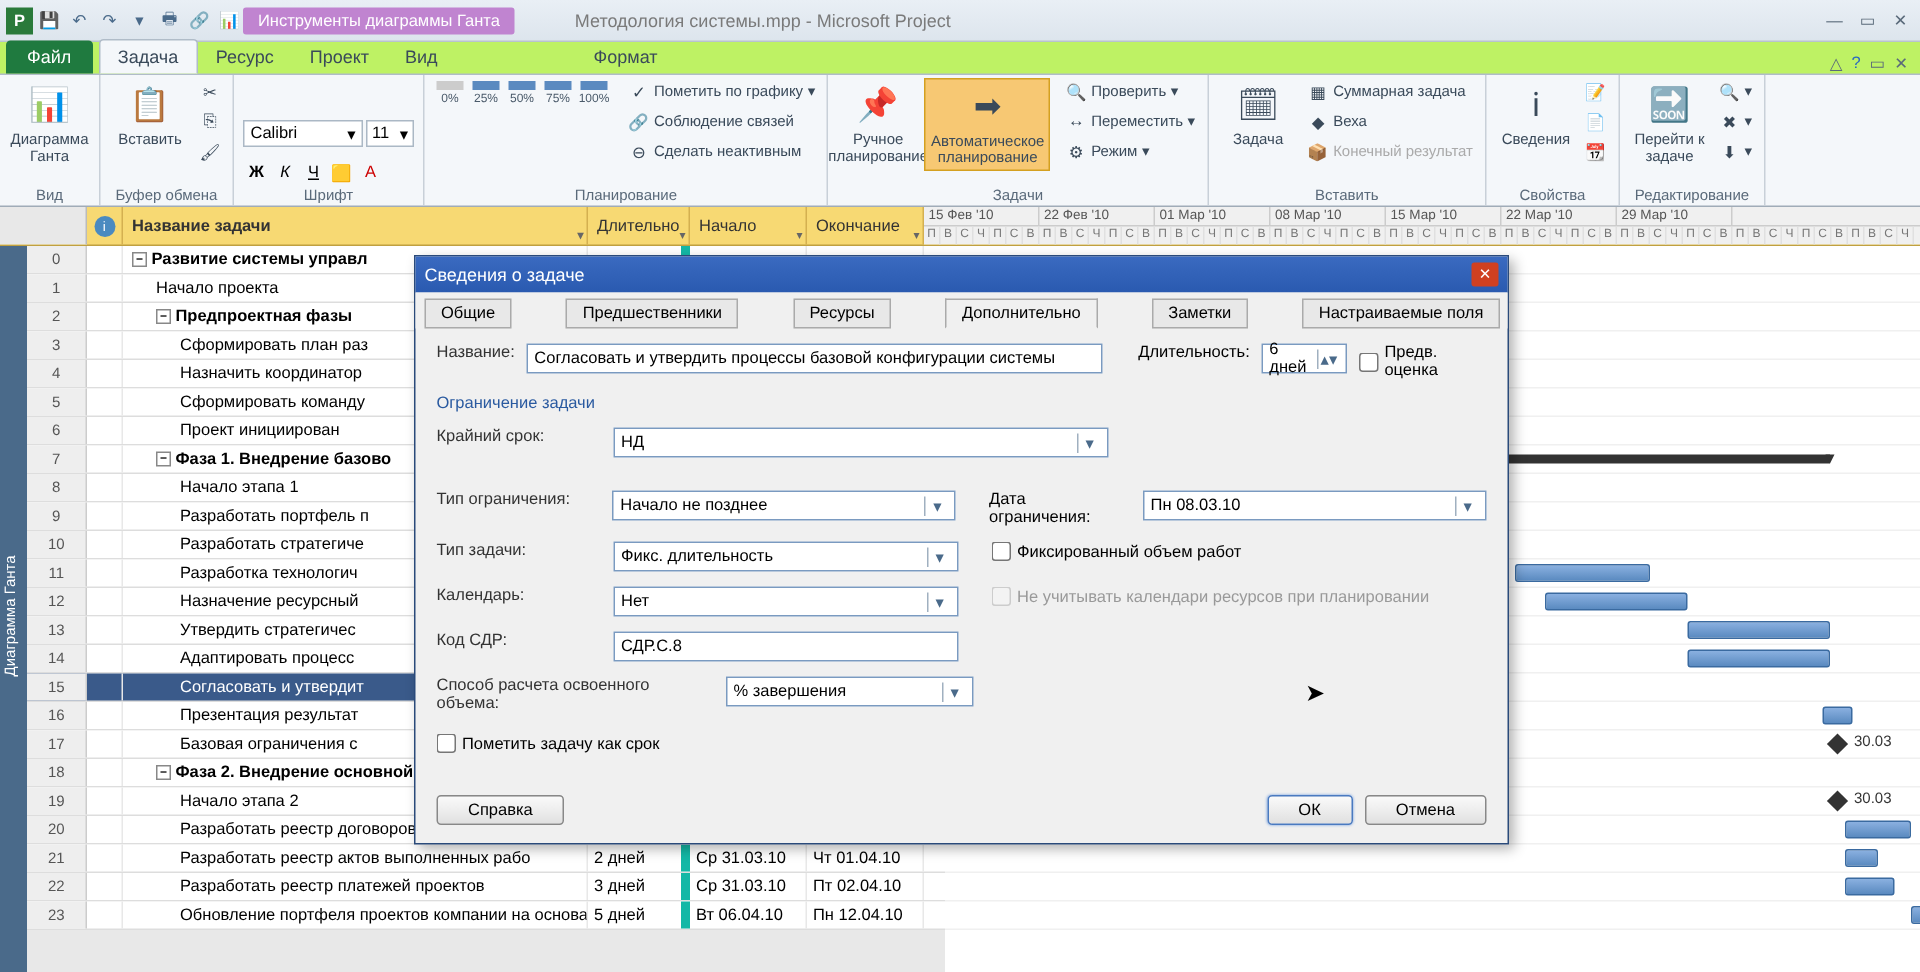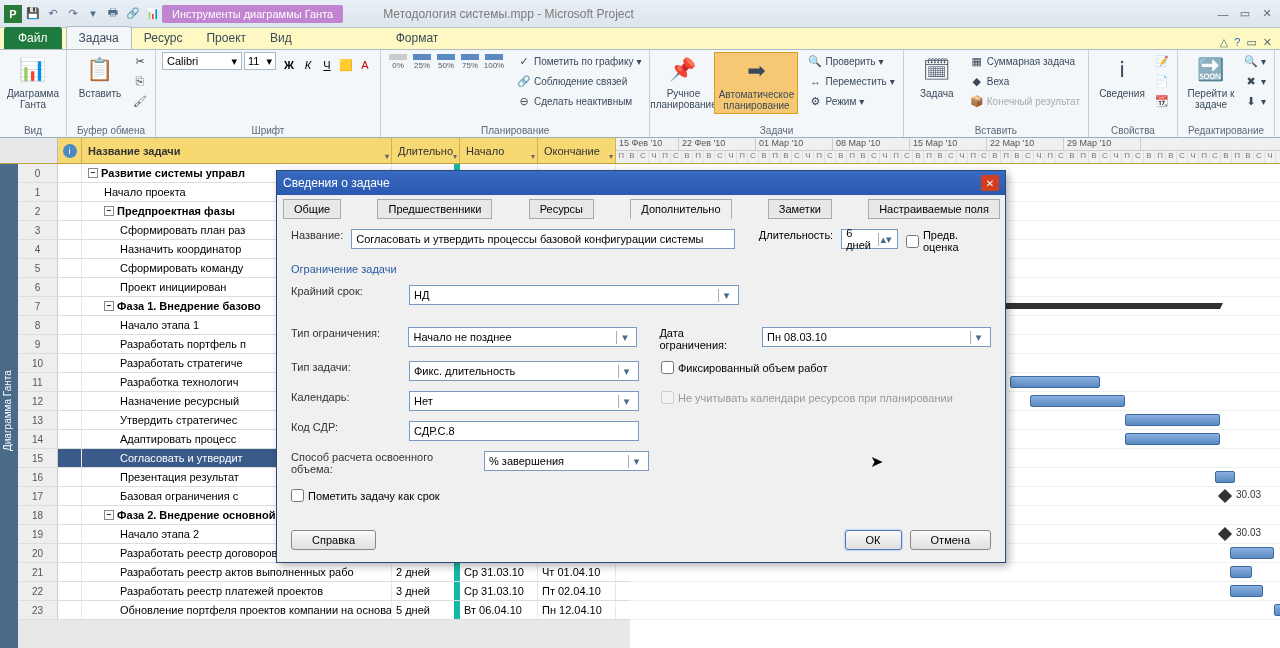--- a/index.html
+++ b/index.html
@@ -9,21 +9,21 @@
 .titlebar { height: 28px; background: linear-gradient(#e9eff5, #dde5ed); display: flex; align-items: center; padding: 0 4px; border-bottom: 1px solid #b8c4d0; }
 .titlebar .qat { display: flex; gap: 2px; align-items: center; }
 .titlebar .qat-btn { width: 18px; height: 18px; display: flex; align-items: center; justify-content: center; color: #4a6a8a; font-size: 11px; }
 .titlebar .title-middle { flex: 1; display: flex; align-items: center; gap: 40px; }
 .titlebar .contextual-tab { background: #c084d0; color: #fff; padding: 3px 10px; font-size: 11px; border-radius: 2px; }
 .titlebar .app-title { color: #7a7a7a; font-size: 12px; }
 .titlebar .win-controls { display: flex; gap: 4px; }
 .titlebar .win-controls span { width: 18px; height: 16px; display: flex; align-items: center; justify-content: center; color: #5a6a7a; font-size: 11px; }
 
 
-.ribbon-tabs { height: 22px; background: #fef9c3; display: flex; align-items: flex-end; padding-left: 4px; border-bottom: 1px solid #b0bcc8; }
+.ribbon-tabs { height: 22px; background: #bef264; display: flex; align-items: flex-end; padding-left: 4px; border-bottom: 1px solid #b0bcc8; }
 .file-tab { background: #1f7a3f; color: #fff; padding: 4px 14px; font-size: 12px; border-radius: 3px 3px 0 0; margin-right: 4px; }
 .ribbon-tab { padding: 4px 12px; font-size: 12px; color: #3a4a5a; cursor: pointer; }
 .ribbon-tab.active { background: #f4f7fa; border: 1px solid #b0bcc8; border-bottom: none; border-radius: 3px 3px 0 0; }
 .ribbon-help { margin-left: auto; display: flex; gap: 6px; padding-right: 8px; color: #5a6a7a; }
 
 
 .ribbon { height: 88px; background: #f4f7fa; display: flex; border-bottom: 1px solid #a0acb8; }
 .ribbon-group { border-right: 1px solid #c8d0d8; padding: 2px 6px 1px; display: flex; flex-direction: column; }
 .ribbon-group-body { flex: 1; display: flex; align-items: flex-start; gap: 4px; }
 .ribbon-group-label { text-align: center; font-size: 10px; color: #5a6a7a; padding-top: 1px; }
@@ -167,21 +167,21 @@
             <span class="sicon">⎘</span>
           </div>
         <div class="small-btn">
             <span class="sicon">🖌</span>
           </div>
       </div>
     </div>
     <div class="ribbon-group-label">Буфер обмена</div>
   </div>
   <div class="ribbon-group">
-    <div class="ribbon-group-body" style="gap:4px;justify-content:flex-end;">
+    <div class="ribbon-group-body" style="flex-direction:column;gap:4px;justify-content:flex-end;">
       <div class="font-row">
         <div class="font-name">
             <span>Calibri</span>
             <span>▾</span>
           </div>
         <div class="font-size">
             <span>11</span>
             <span>▾</span>
           </div>
       </div>
@@ -311,21 +311,21 @@
   <div class="col" style="width:78px;">
       <span>Начало</span>
       <span class="dd">▾</span>
     </div>
   <div class="col" style="width:78px;">
       <span>Окончание</span>
       <span class="dd">▾</span>
     </div>
   <div class="timeline-hdr">
     <div class="tl-weeks" id="tl-weeks">
-        <div class="tl-week" style="width: 63px;">15 Фев '10</div>
+        <div class="tl-week" style="width: 77px;">15 Фев '10</div>
         <div class="tl-week" style="width: 77px;">22 Фев '10</div>
         <div class="tl-week" style="width: 77px;">01 Мар '10</div>
         <div class="tl-week" style="width: 77px;">08 Мар '10</div>
         <div class="tl-week" style="width: 77px;">15 Мар '10</div>
         <div class="tl-week" style="width: 77px;">22 Мар '10</div>
         <div class="tl-week" style="width: 77px;">29 Мар '10</div>
       </div>
     <div class="tl-days" id="tl-days">
         <div class="tl-day">П</div>
         <div class="tl-day">В</div>

